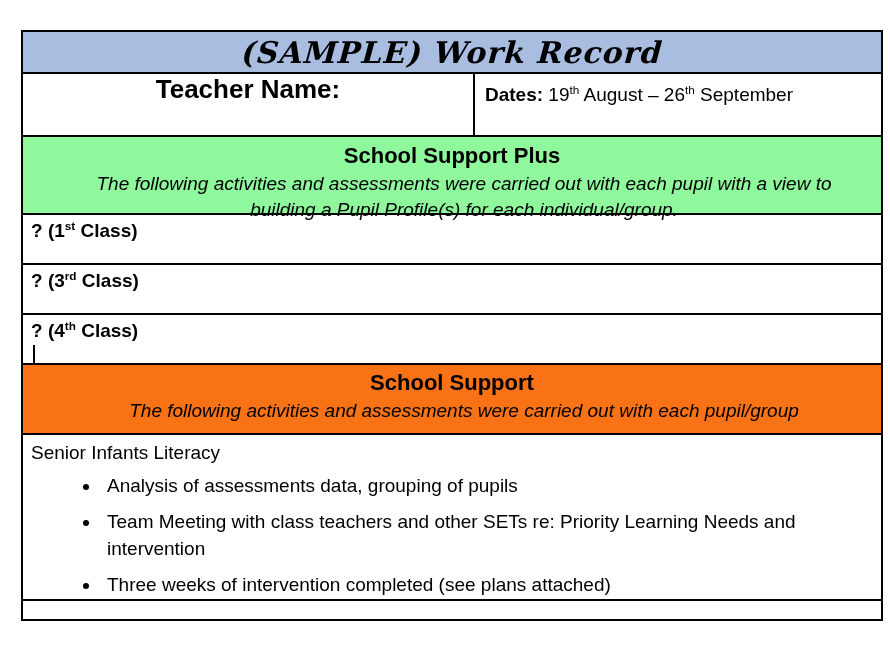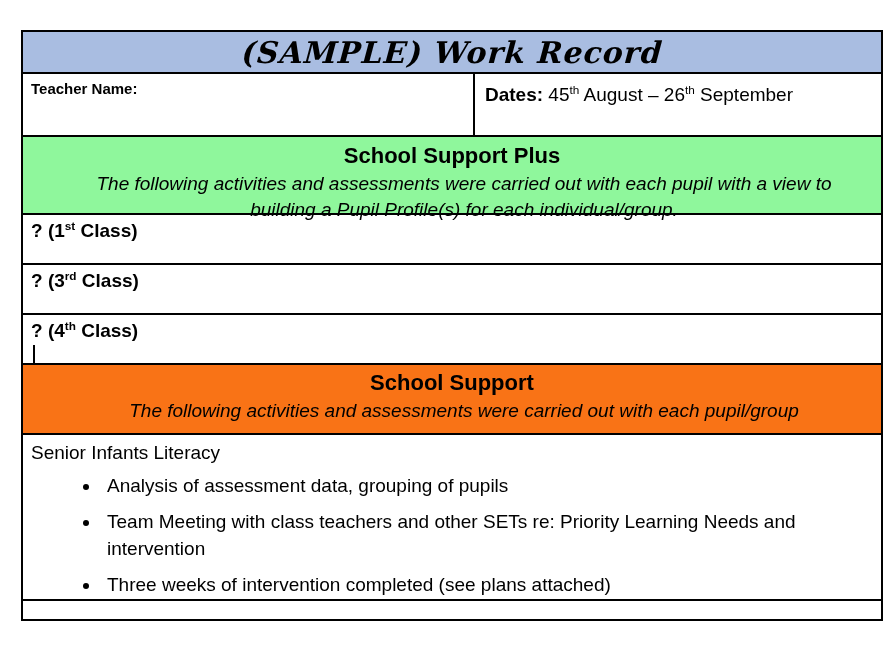--- a/index.html
+++ b/index.html
@@ -19,21 +19,21 @@
     height:40px; background:#A9BDE1;
     display:flex; align-items:center; justify-content:center;
   }
   .title-text {
     font-family:"DejaVu Serif", serif;
     font-style:italic; font-weight:bold;
     font-size:30px; letter-spacing:1px; transform:skewX(-4deg);
   }
 
   .info-row { height:63px; display:flex; }
-  .teacher-cell { width:434px; padding:6px 8px; font-size:15px; font-weight:bold; }
+  .teacher-cell { width:434px; padding:0 8px; font-size:26px; font-weight:bold;text-align:center; }
   .dates-cell {
     flex:1; border-left:2px solid #000;
     padding:6px 10px; font-size:19px; line-height:30px;
   }
   .b { font-weight:bold; }
   sup { font-size:0.62em; line-height:0; }
 
   .green-row {
     height:78px; background:#8FF79C; text-align:center; padding-top:4px;
   }
@@ -64,21 +64,21 @@
 
     <div class="row title-row">
       <span class="title-text">(SAMPLE) Work Record</span>
     </div>
 
     <div class="row info-row">
       <div class="cell teacher-cell">
         <span>Teacher Name:</span>
       </div>
       <div class="cell dates-cell">
-        <div><span class="b">Dates:</span><span> 45</span><sup>th</sup><span> August – 26</span><sup>th</sup><span> September</span></div>
+        <div><span class="b">Dates:</span><span> 19</span><sup>th</sup><span> August – 26</span><sup>th</sup><span> September</span></div>
       </div>
     </div>
 
     <div class="row green-row">
       <div class="sec-heading">School Support Plus</div>
       <div class="sec-desc">The following activities and assessments were carried out with each pupil with a view to building a Pupil Profile(s) for each individual/group.</div>
     </div>
 
     <div class="row class-row">
       <span>? (1</span><sup>st</sup><span> Class)</span>
@@ -94,21 +94,21 @@
     </div>
 
     <div class="row orange-row">
       <div class="sec-heading">School Support</div>
       <div class="sec-desc">The following activities and assessments were carried out with each pupil/group</div>
     </div>
 
     <div class="row literacy-row">
       <div class="literacy-heading">Senior Infants Literacy</div>
       <ul class="literacy-list">
-        <li>Analysis of assessment data, grouping of pupils</li>
+        <li>Analysis of assessments data, grouping of pupils</li>
         <li>Team Meeting with class teachers and other SETs re: Priority Learning Needs and intervention</li>
         <li>Three weeks of intervention completed (see plans attached)</li>
       </ul>
     </div>
 
     <div class="row partial-row"></div>
 
   </div>
 </div>
 

